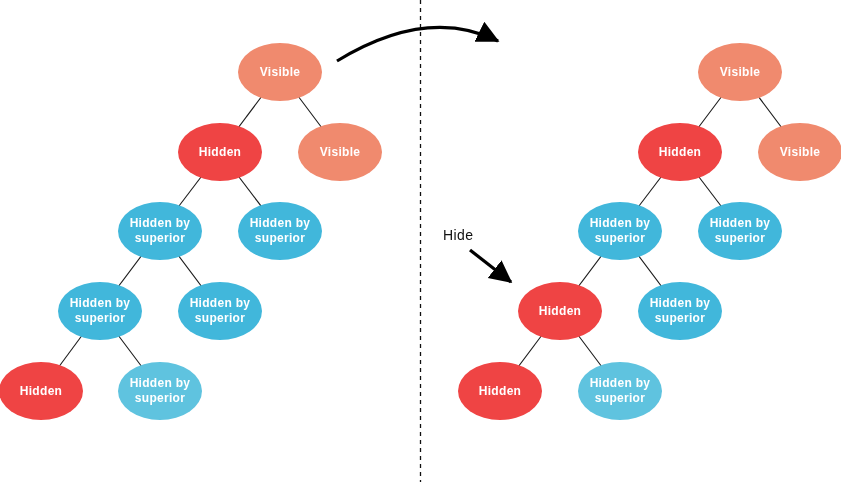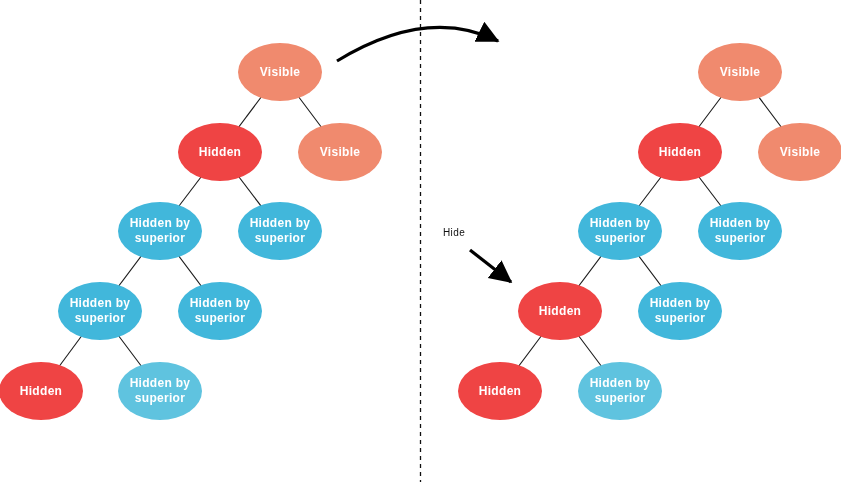--- a/index.html
+++ b/index.html
@@ -39,21 +39,21 @@
   }
   .node[data-state="visible"]                  { background: #F08A6E; }
   .node[data-state="hidden"]                   { background: #ef4444; }
   .node[data-state="hidden-by-superior"]       { background: #41B7DB; }
   .node[data-state="hidden-by-superior-light"] { background: #5FC3DF; }
   .hide-label {
     position: absolute;
     left: 443px;
     top: 227px;
     color: #111111;
-    font-size: 10px;
+    font-size: 14px;
     font-weight: 500;
     letter-spacing: 0.4px;
   }
 </style>
 </head>
 <body>
 
 <div class="canvas">
 
   <svg class="layer-svg" viewBox="0 0 841 482">

